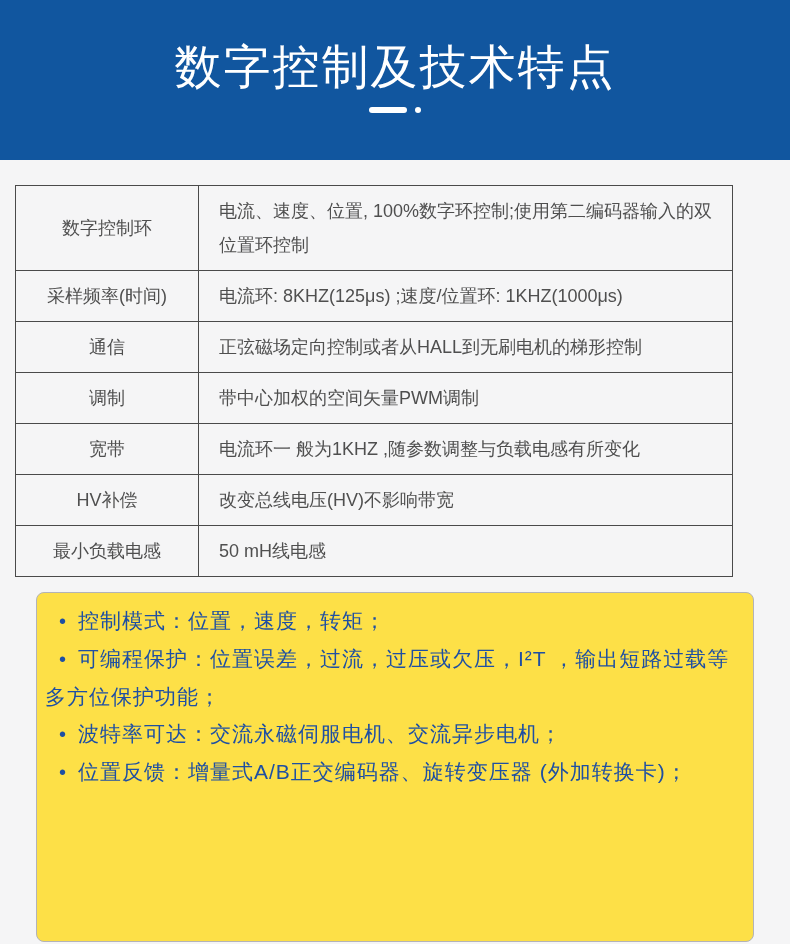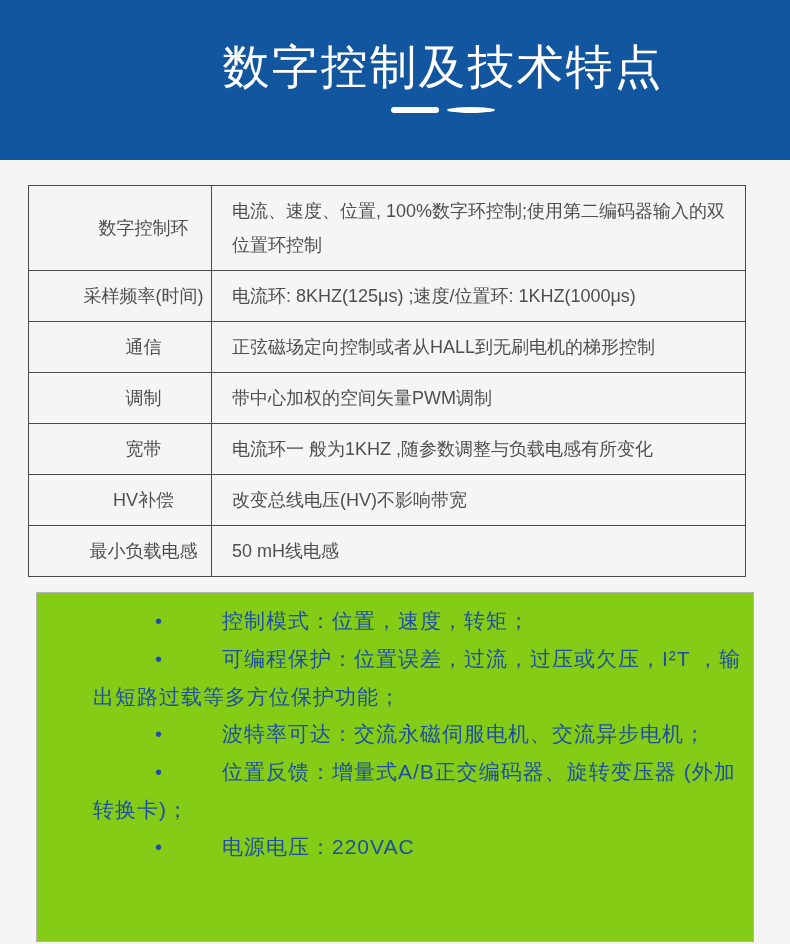--- a/index.html
+++ b/index.html
@@ -1,15 +1,15 @@
 <!DOCTYPE html>
 <html><head>
 <meta charset="utf-8">
 <style>
-  * { box-sizing: border-box; padding-left: 48px; }
+  * { box-sizing: border-box; }
   html, body {
     margin: 0; padding: 0;
     width: 790px; height: 944px;
     background: #f5f5f6;
     font-family: "Liberation Sans", "DejaVu Sans", sans-serif;
     overflow: hidden;
   }
   
   .banner {
     width: 790px; height: 160px;
@@ -31,40 +31,40 @@
     justify-content: center;
     align-items: center;
     gap: 8px;
   }
   .divider-dash { width: 38px; height: 6px; background: #ffffff; border-radius: 3px; }
   .divider-dot  { width: 6px;  height: 6px; background: #ffffff; border-radius: 50%; }
 
   
   .spec {
     width: 718px;
-    margin: 25px 0 0 28px;
+    margin: 25px 0 0 15px;
     border-collapse: collapse;
     table-layout: fixed;
     color: #4f4f4f;
     font-size: 18px;
   }
   .spec td { border: 1px solid #4a4a4a; vertical-align: middle; }
   .spec td.lbl { width: 183px; text-align: center; }
   .spec td.val { padding: 8px 14px 8px 20px; line-height: 34px; }
   .spec tr      { height: 48px; }
   .spec tr.tall { height: 62px; }
 
   
   .features {
     width: 718px;
     height: 350px;
     margin: 15px 0 0 36px;
-    background: #84cc16;
+    background: #fde047;
     border: 1px solid #b3b3b8;
-    border-radius: 0;
+    border-radius: 8px;
     padding: 9px 8px 6px 8px;
   }
   .feat {
     margin: 0;
     font-size: 21px;
     line-height: 37px;
     letter-spacing: 1px;
     color: #1e4fa3;
     text-indent: 14px;
   }
@@ -117,14 +117,13 @@
       <td class="val">50 mH线电感</td>
     </tr>
   </tbody>
 </table>
 
 <section class="features">
   <p class="feat"><span class="bullet">•</span><span>控制模式：位置，速度，转矩；</span></p>
   <p class="feat"><span class="bullet">•</span><span>可编程保护：位置误差，过流，过压或欠压，I²T ，输出短路过载等多方位保护功能；</span></p>
   <p class="feat"><span class="bullet">•</span><span>波特率可达：交流永磁伺服电机、交流异步电机；</span></p>
   <p class="feat"><span class="bullet">•</span><span>位置反馈：增量式A/B正交编码器、旋转变压器 (外加转换卡)；</span></p>
-  <p class="feat"><span class="bullet">•</span><span>电源电压：220VAC</span></p>
 </section>
 
 </body></html>

